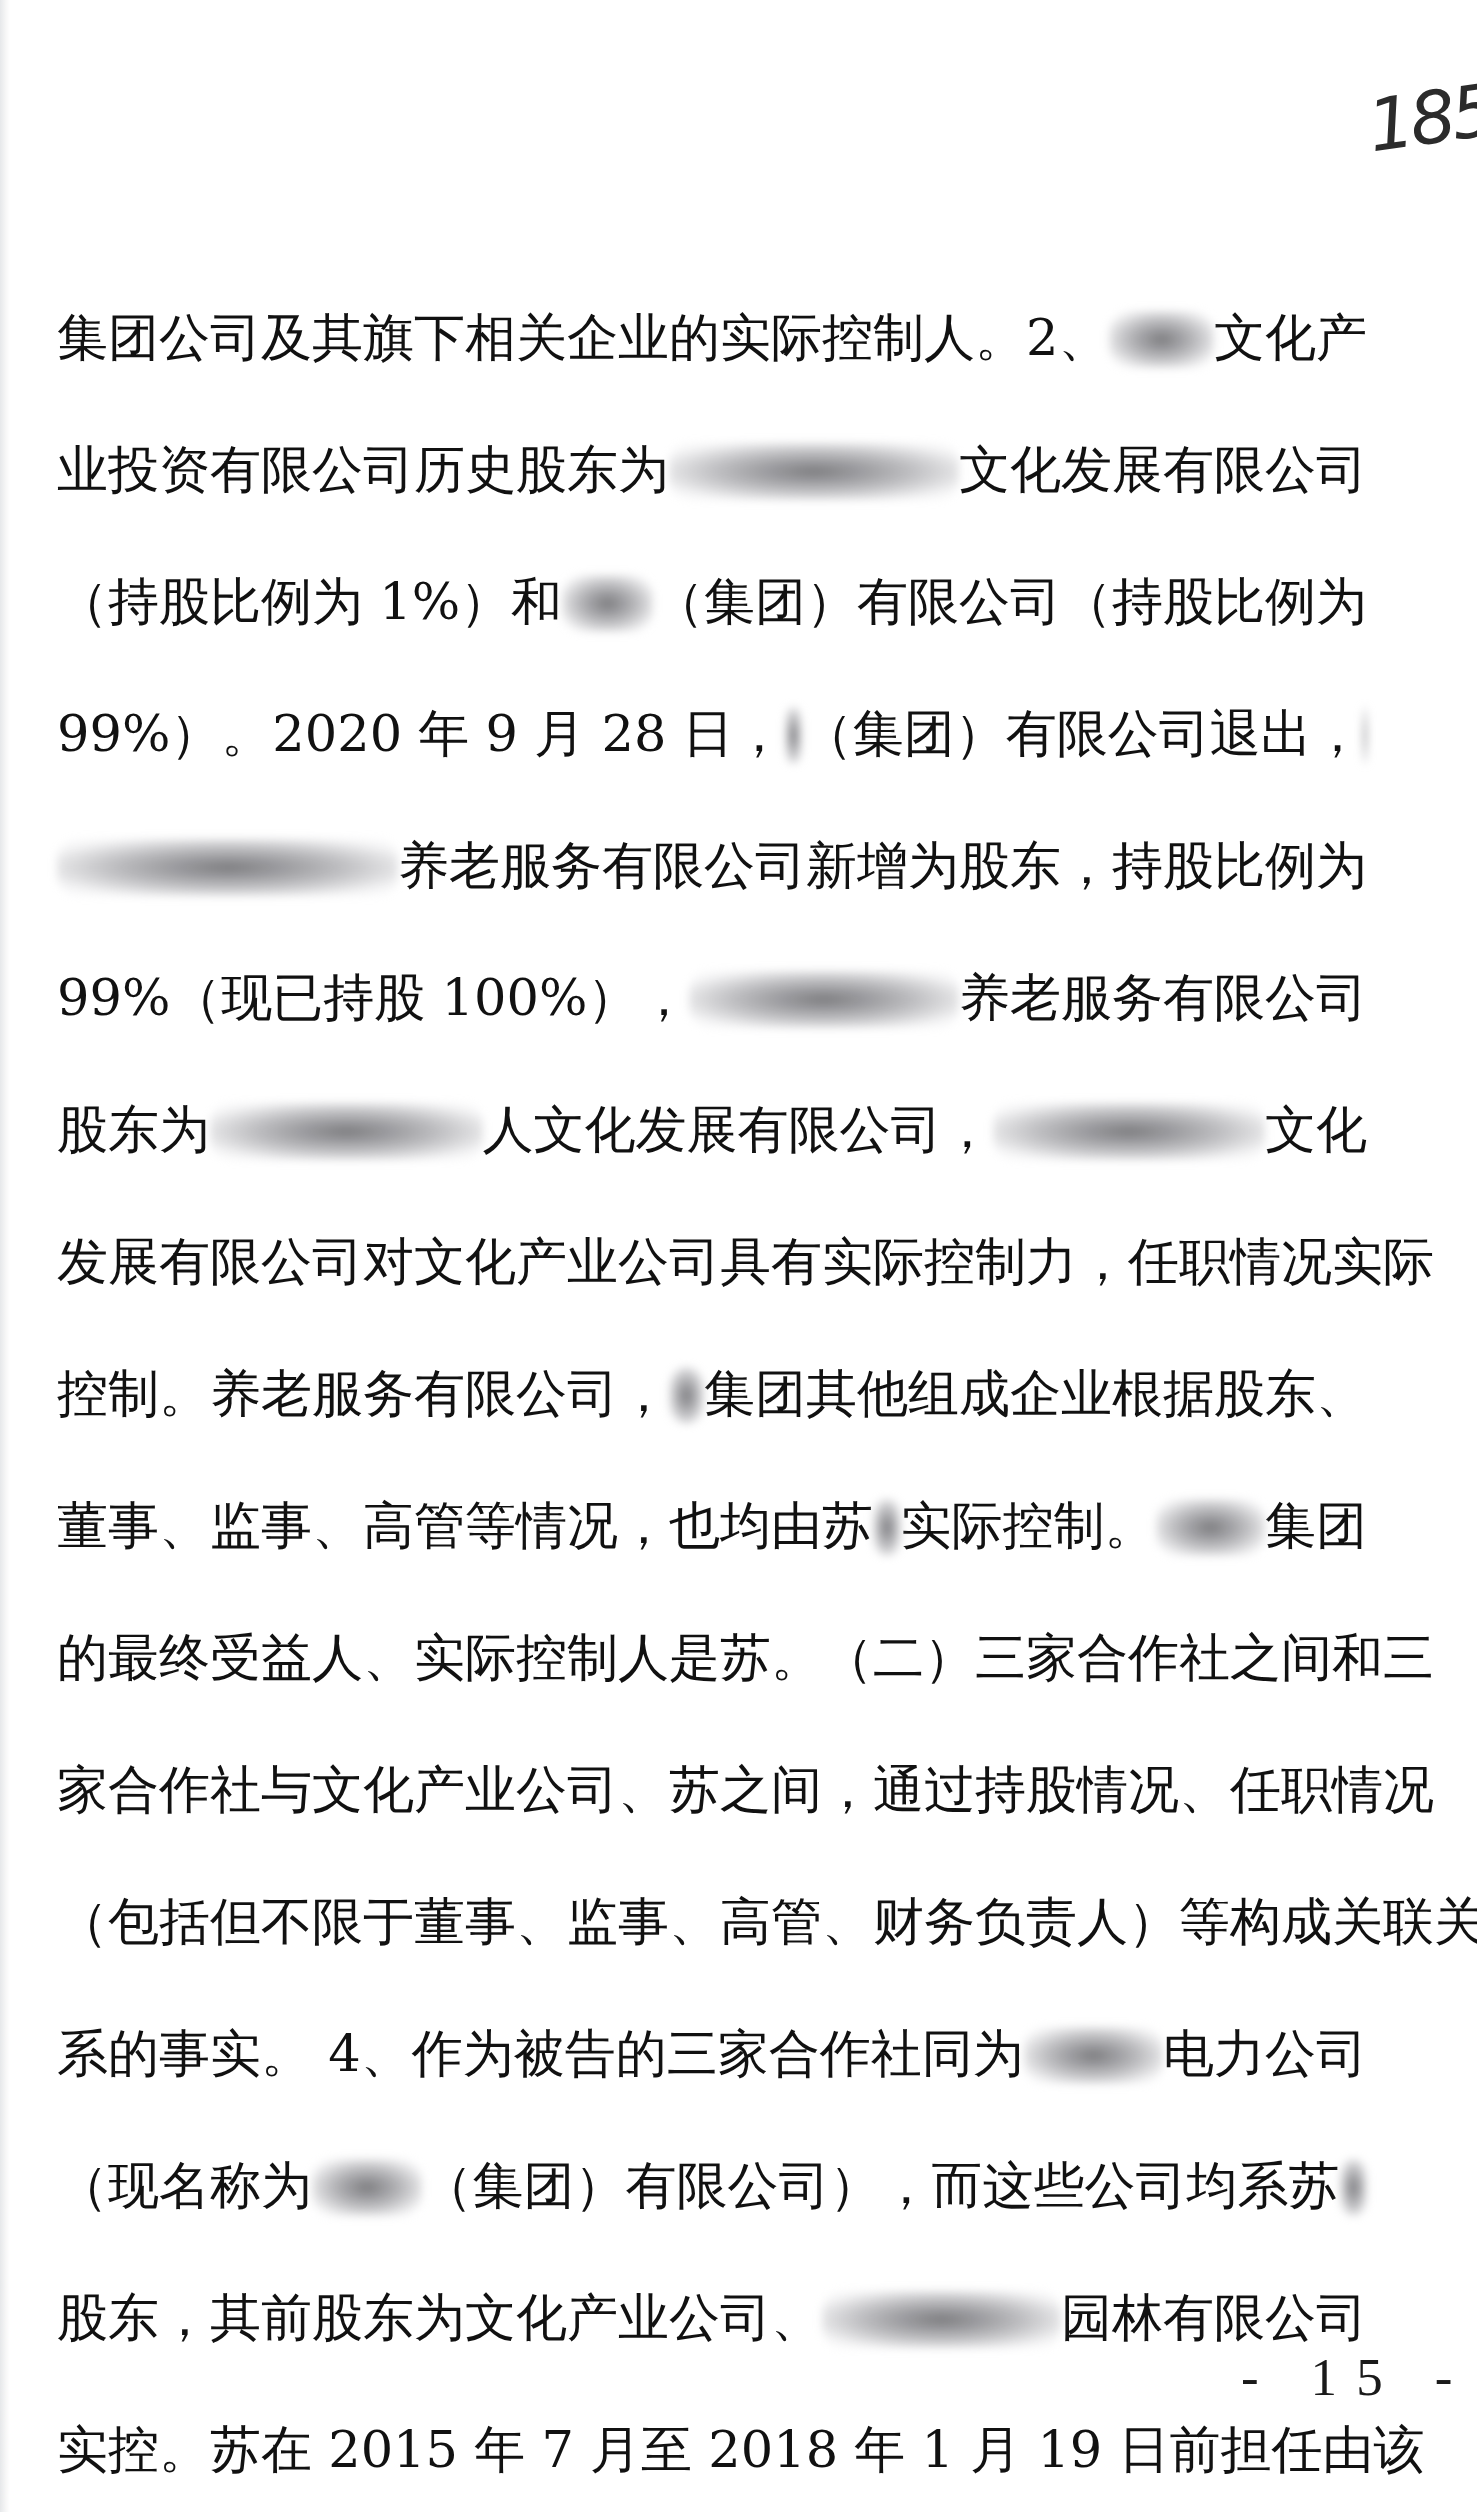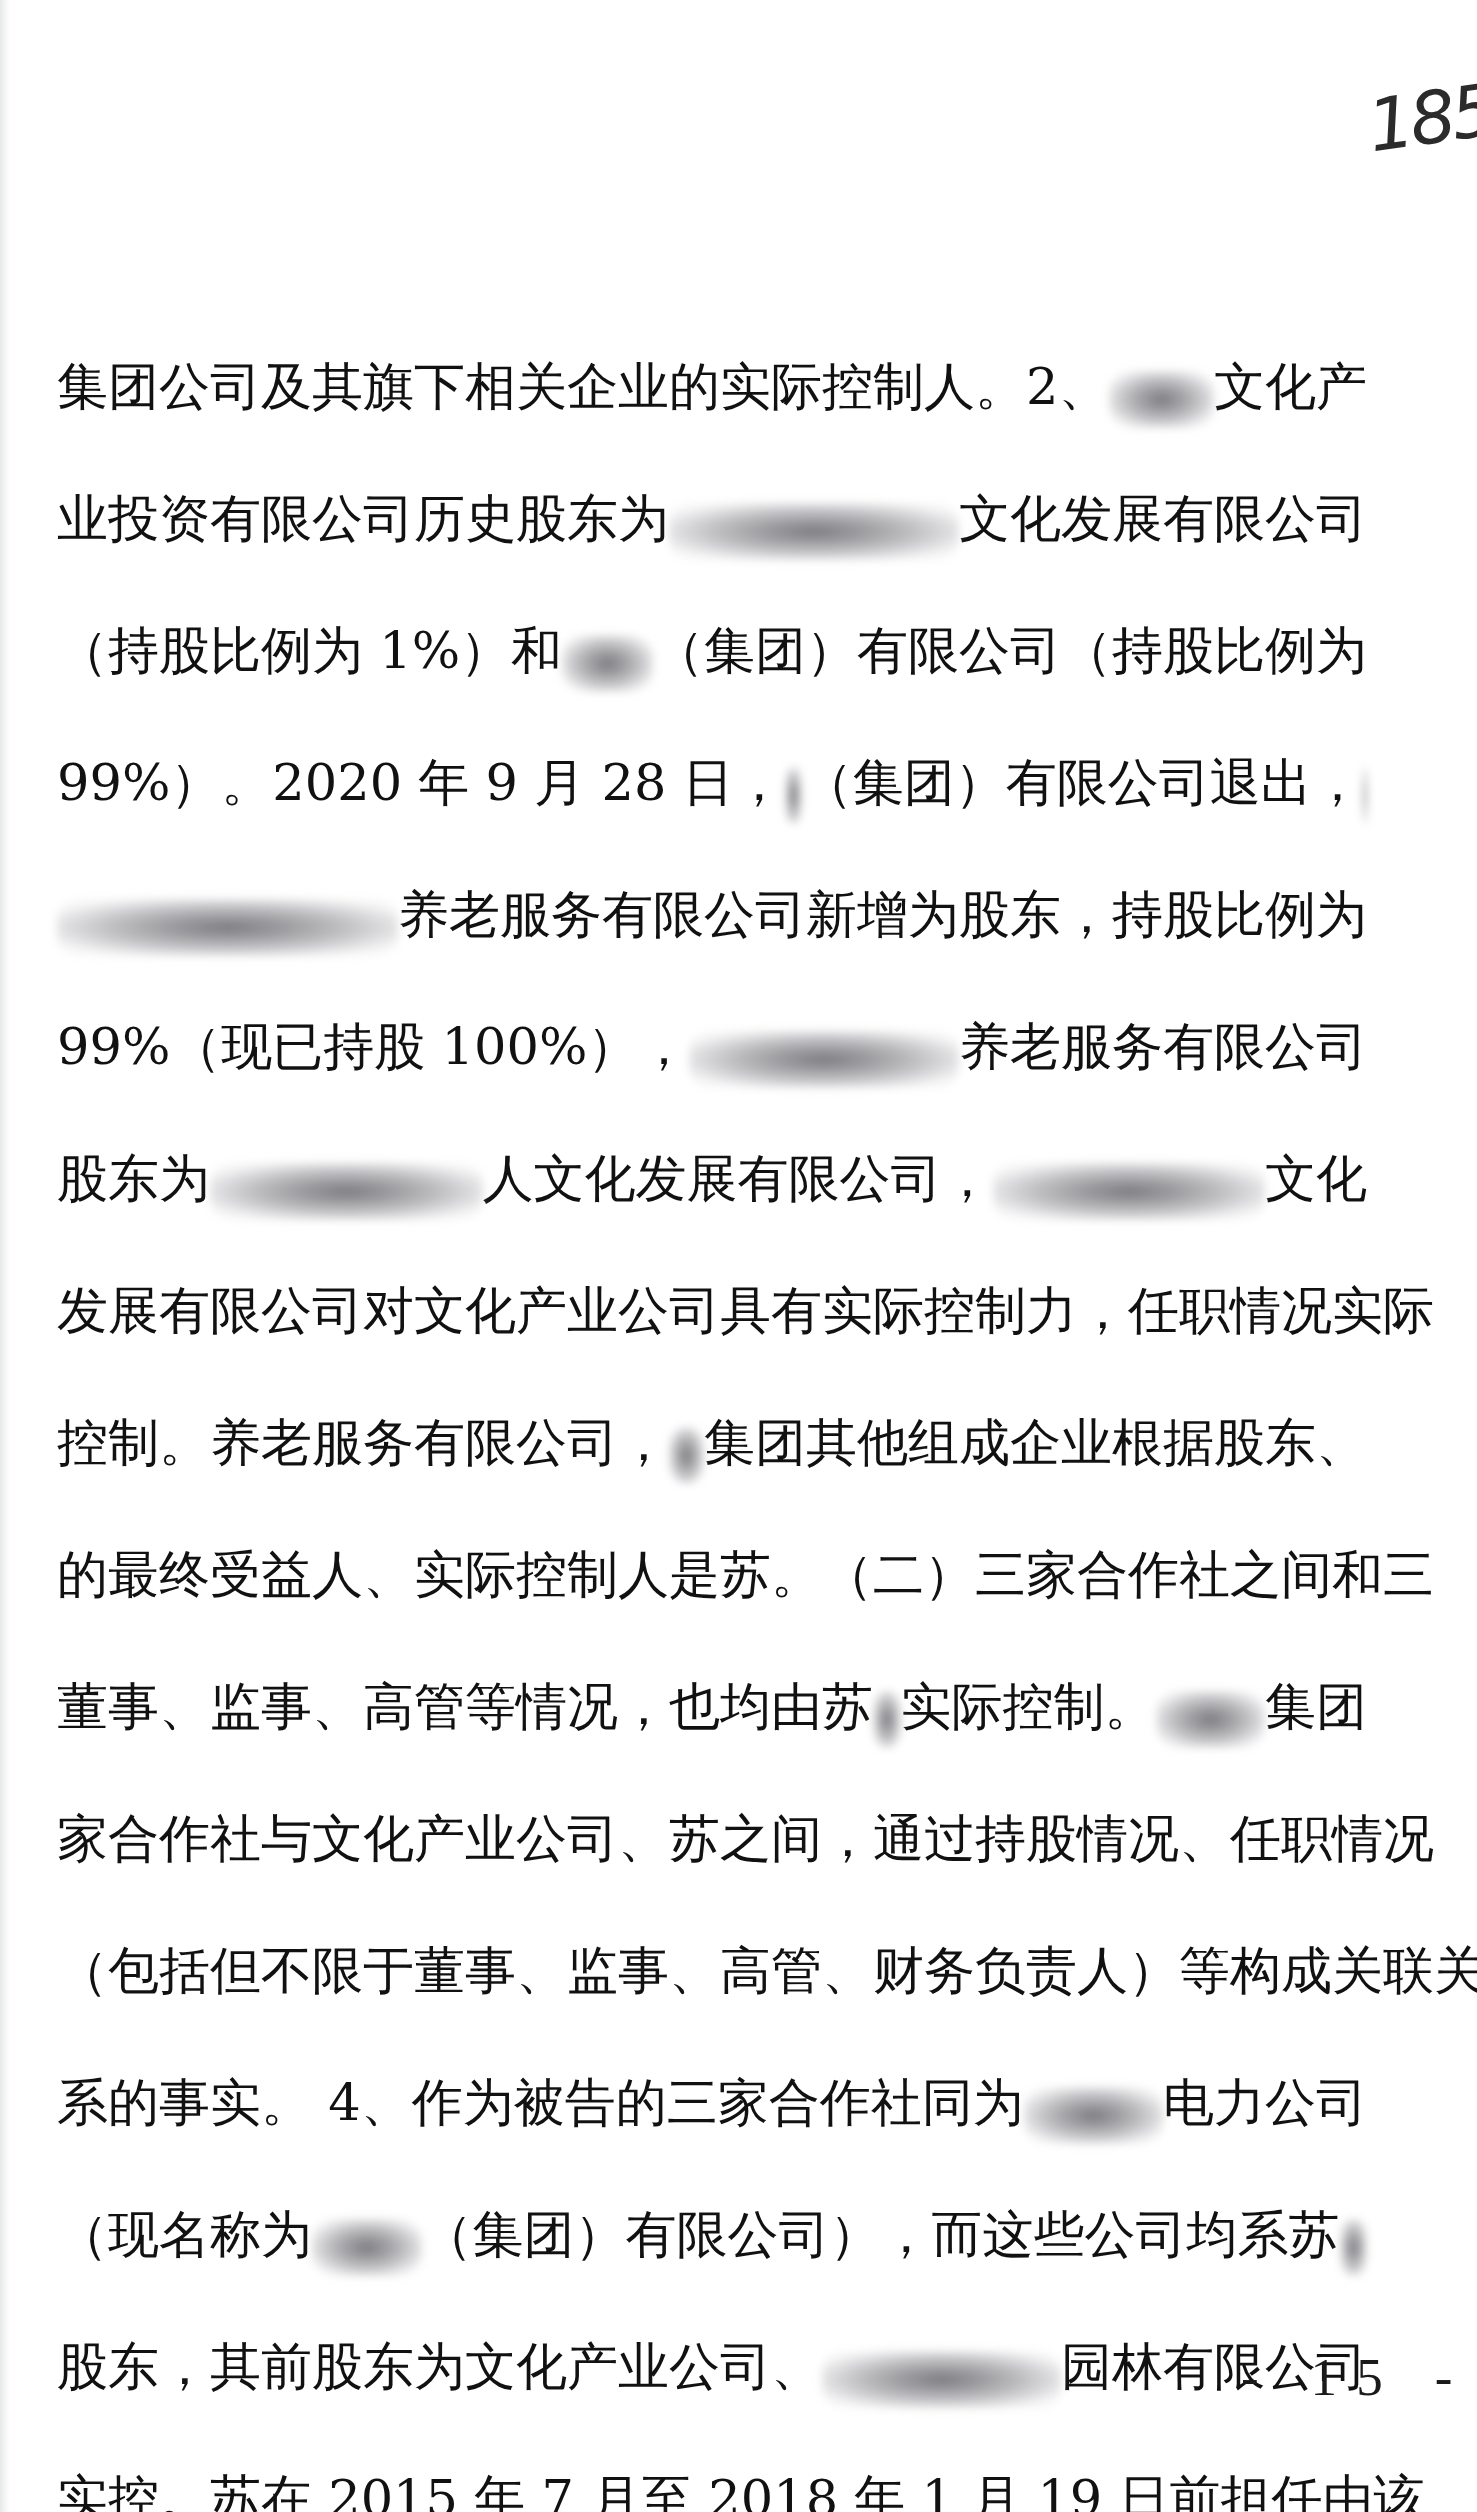--- a/index.html
+++ b/index.html
@@ -37,21 +37,21 @@
       left: 57px;
       top: 296px;
       width: 1310px;
     }
     .line {
       height: 132px;
       line-height: 83px;
       font-size: 51px;
       white-space: nowrap;
       display: flex;
-      align-items: flex-end;
+      align-items: flex-start;
       justify-content: space-between;
       letter-spacing: 0;
     }
     .seg {
       display: inline-block;
     }
     .redact {
       display: inline-block;
       height: 57px;
       margin-top: 15px;
@@ -119,30 +119,30 @@
       <span class="seg">发展有限公司对文化产业公司具有实际控制力，任职情况</span>
       <span class="redact" style="width: 54px;"></span>
       <span class="seg">实际</span>
     </div>
     <div class="line">
       <span class="seg">控制。养老服务有限公司，</span>
       <span class="redact" style="width: 215px;"></span>
       <span class="seg">集团其他组成企业根据股东、</span>
     </div>
     <div class="line">
-      <span class="seg">的最终受益人、实际控制人是苏</span>
-      <span class="redact" style="width: 54px;"></span>
-      <span class="seg">。（二）三家合作社之间和三</span>
-    </div>
-    <div class="line">
       <span class="seg">董事、监事、高管等情况，也均由苏</span>
       <span class="redact" style="width: 54px;"></span>
       <span class="seg">实际控制。</span>
       <span class="redact" style="width: 215px;"></span>
       <span class="seg">集团</span>
+    </div>
+    <div class="line">
+      <span class="seg">的最终受益人、实际控制人是苏</span>
+      <span class="redact" style="width: 54px;"></span>
+      <span class="seg">。（二）三家合作社之间和三</span>
     </div>
     <div class="line">
       <span class="seg">家合作社与文化产业公司、苏</span>
       <span class="redact" style="width: 54px;"></span>
       <span class="seg">之间，通过持股情况、任职情况</span>
     </div>
     <div class="line">
       <span class="seg">（包括但不限于董事、监事、高管、财务负责人）等构成关联关</span>
     </div>
     <div class="line">

